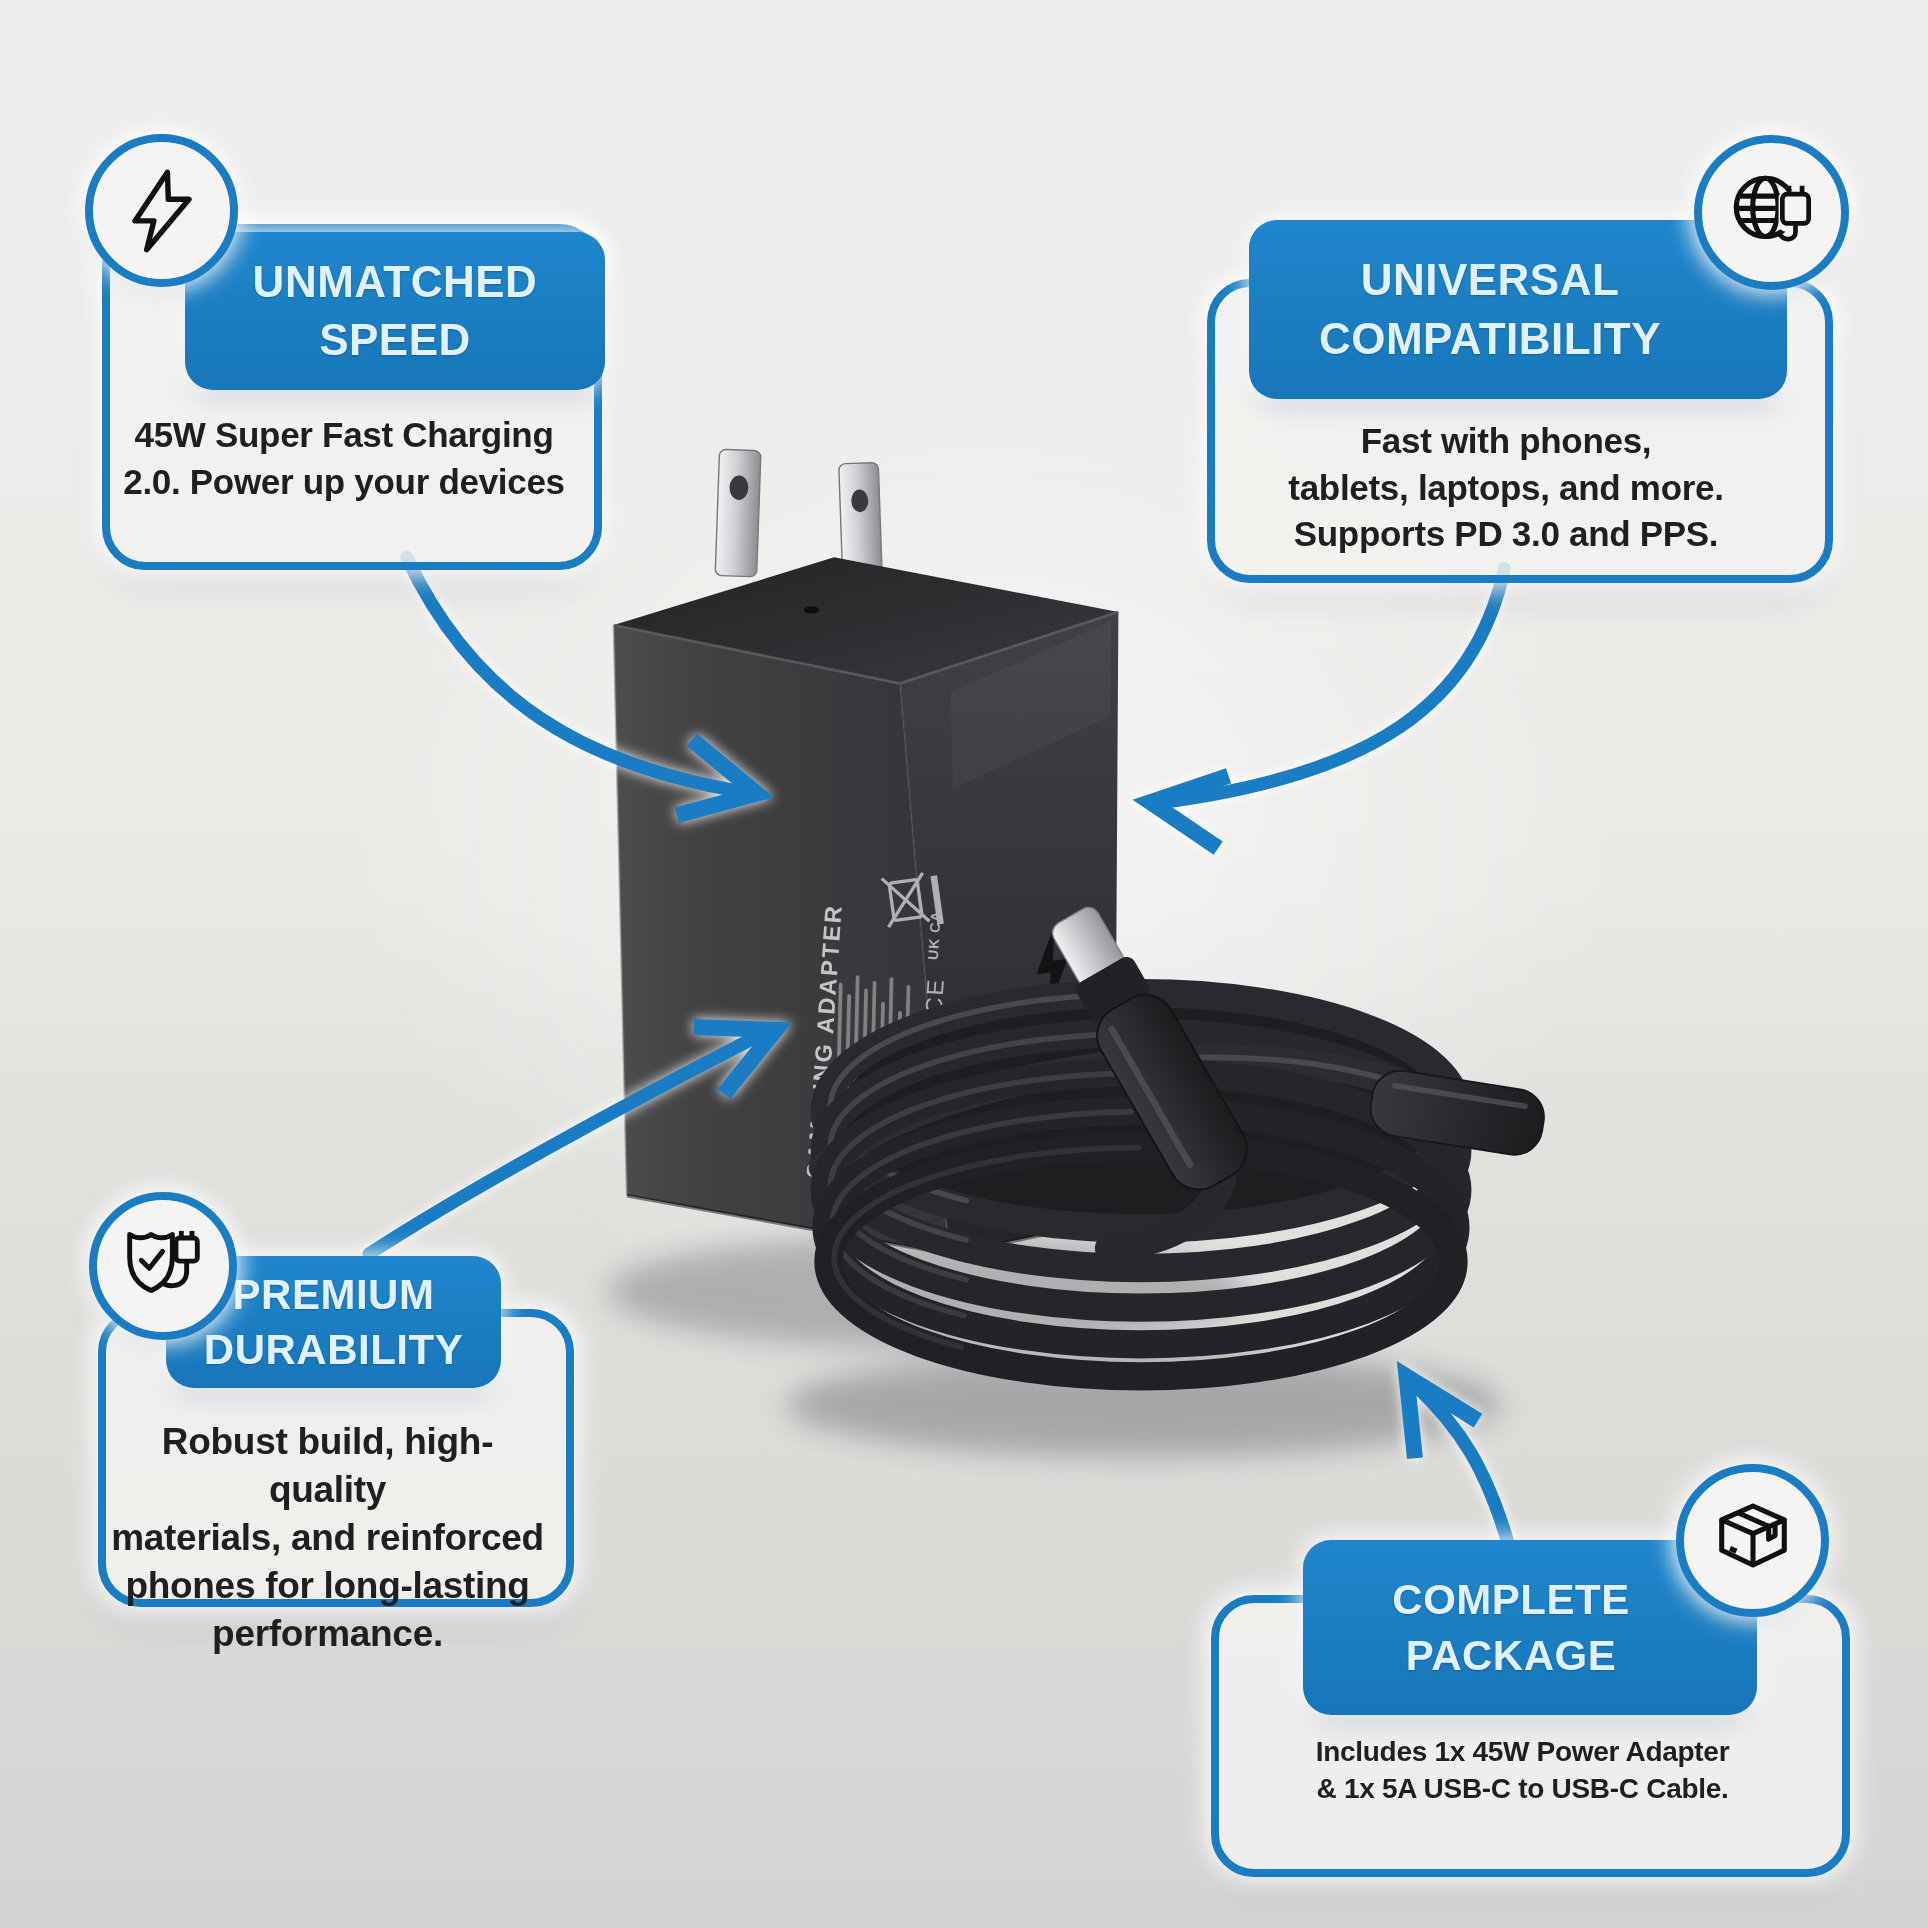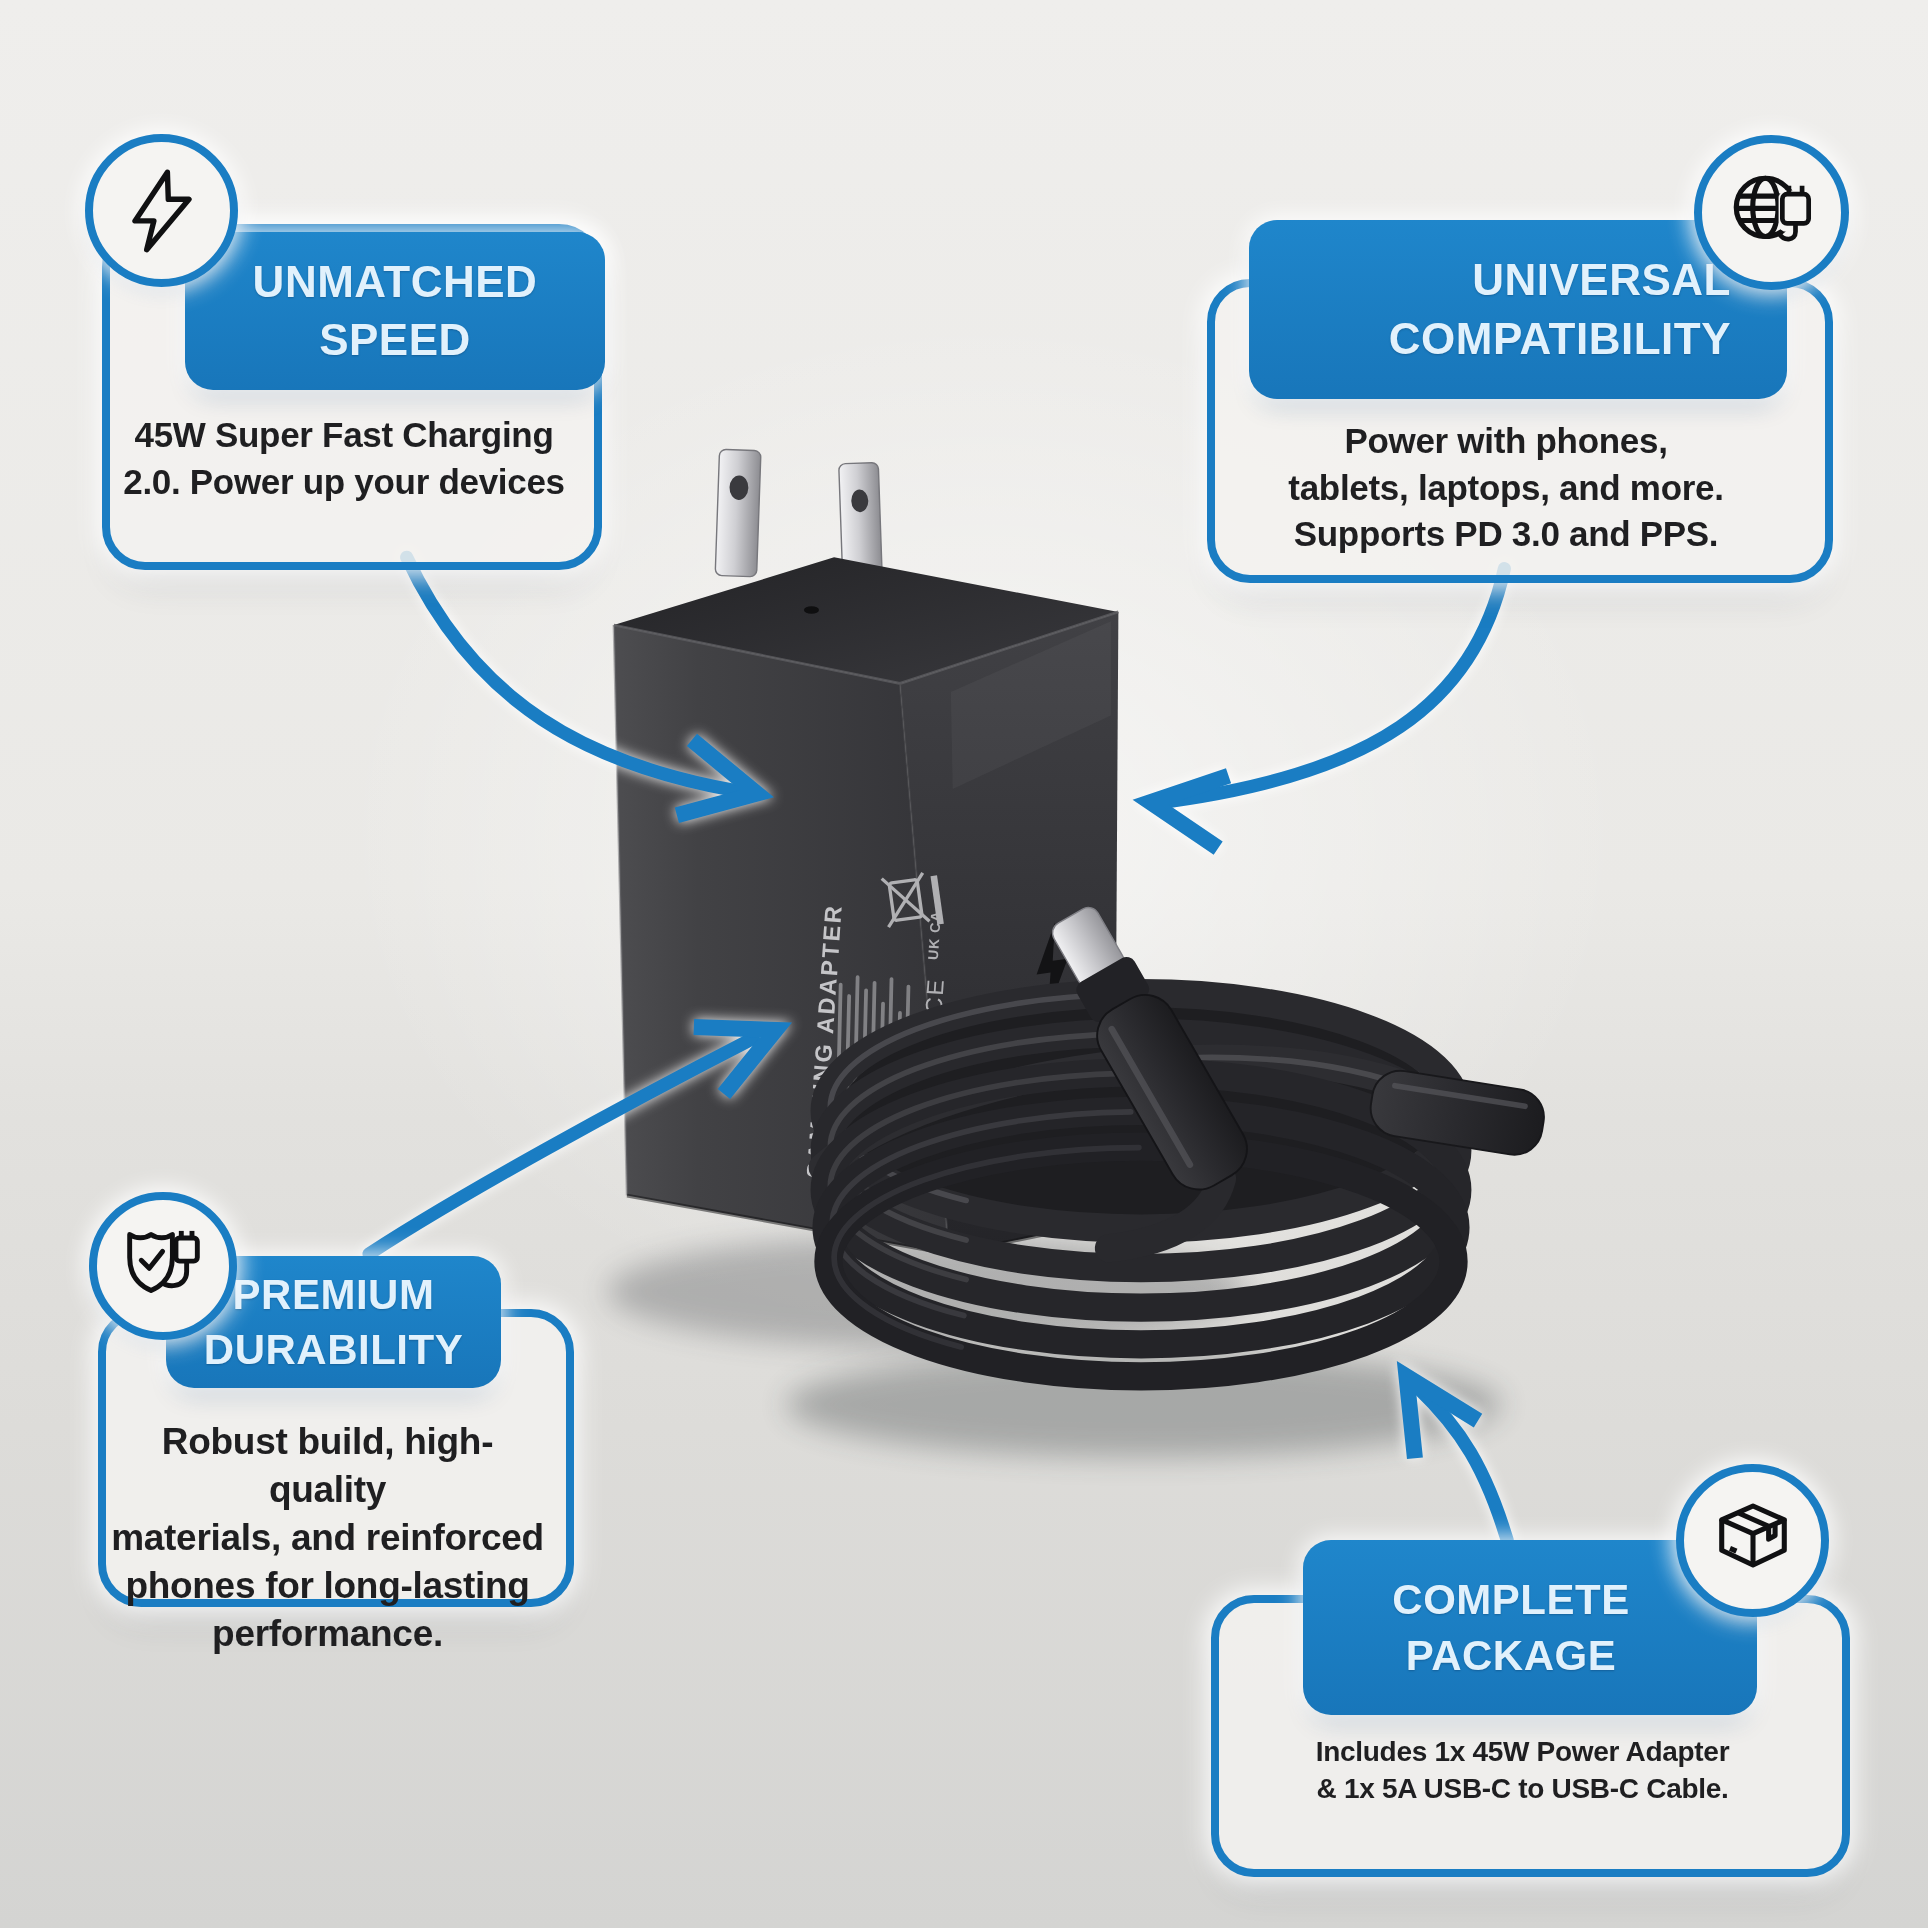--- a/index.html
+++ b/index.html
@@ -210,21 +210,21 @@
     <svg width="90" height="90" viewBox="0 0 100 100">
       <path d="M56 7 L20 61 L41 61 L33 93 L80 37 L57 37 Z" fill="none" stroke="#101012" stroke-width="6" stroke-linejoin="round"></path>
     </svg>
   </div>
   <div class="card-body b-37" style="left:121px;top:412px;width:446px;">
     <div class="bline">45W Super Fast Charging</div>
     <div class="bline">2.0. Power up your devices</div>
   </div>
 
   <div class="card" style="left:1207px;top:279px;width:610px;height:288px;"></div>
-  <div class="card-header h-46" style="left:1249px;top:220px;width:482px;height:179px;padding-right:56px;align-items:flex-end;">
+  <div class="card-header h-46" style="left:1249px;top:220px;width:482px;height:179px;padding-right:56px;">
     <div class="line">UNIVERSAL</div>
     <div class="line">COMPATIBILITY</div>
   </div>
   <div class="icon-circle" style="left:1694px;top:135px;width:139px;height:139px;">
     <svg width="94" height="94" viewBox="0 0 100 100">
       <g fill="none" stroke="#101012" stroke-width="5.5">
         <circle cx="43" cy="44" r="31"></circle>
         <ellipse cx="43" cy="44" rx="13.5" ry="31"></ellipse>
         <line x1="14" y1="32" x2="72" y2="32"></line>
         <line x1="12" y1="45" x2="63" y2="45"></line>
@@ -233,21 +233,21 @@
       <rect x="57" y="26" width="36" height="44" rx="8" fill="#f5f4f2" stroke="none"></rect>
       <g fill="none" stroke="#101012" stroke-width="5">
         <line x1="68" y1="30" x2="68" y2="21"></line>
         <line x1="82" y1="30" x2="82" y2="21"></line>
         <rect x="61" y="30" width="28" height="31" rx="5"></rect>
         <path d="M75 61 V70 C75 80 62 80 58 72"></path>
       </g>
     </svg>
   </div>
   <div class="card-body b-37" style="left:1235px;top:418px;width:542px;">
-    <div class="bline">Power with phones,</div>
+    <div class="bline">Fast with phones,</div>
     <div class="bline">tablets, laptops, and more.</div>
     <div class="bline">Supports PD 3.0 and PPS.</div>
   </div>
 
   <div class="card" style="left:98px;top:1309px;width:460px;height:282px;"></div>
   <div class="card-header h-44" style="left:166px;top:1256px;width:335px;height:132px;text-align:right;">
     <div class="line">PREMIUM</div>
     <div class="line">DURABILITY</div>
   </div>
   <div class="icon-circle" style="left:89px;top:1192px;width:132px;height:132px;">

